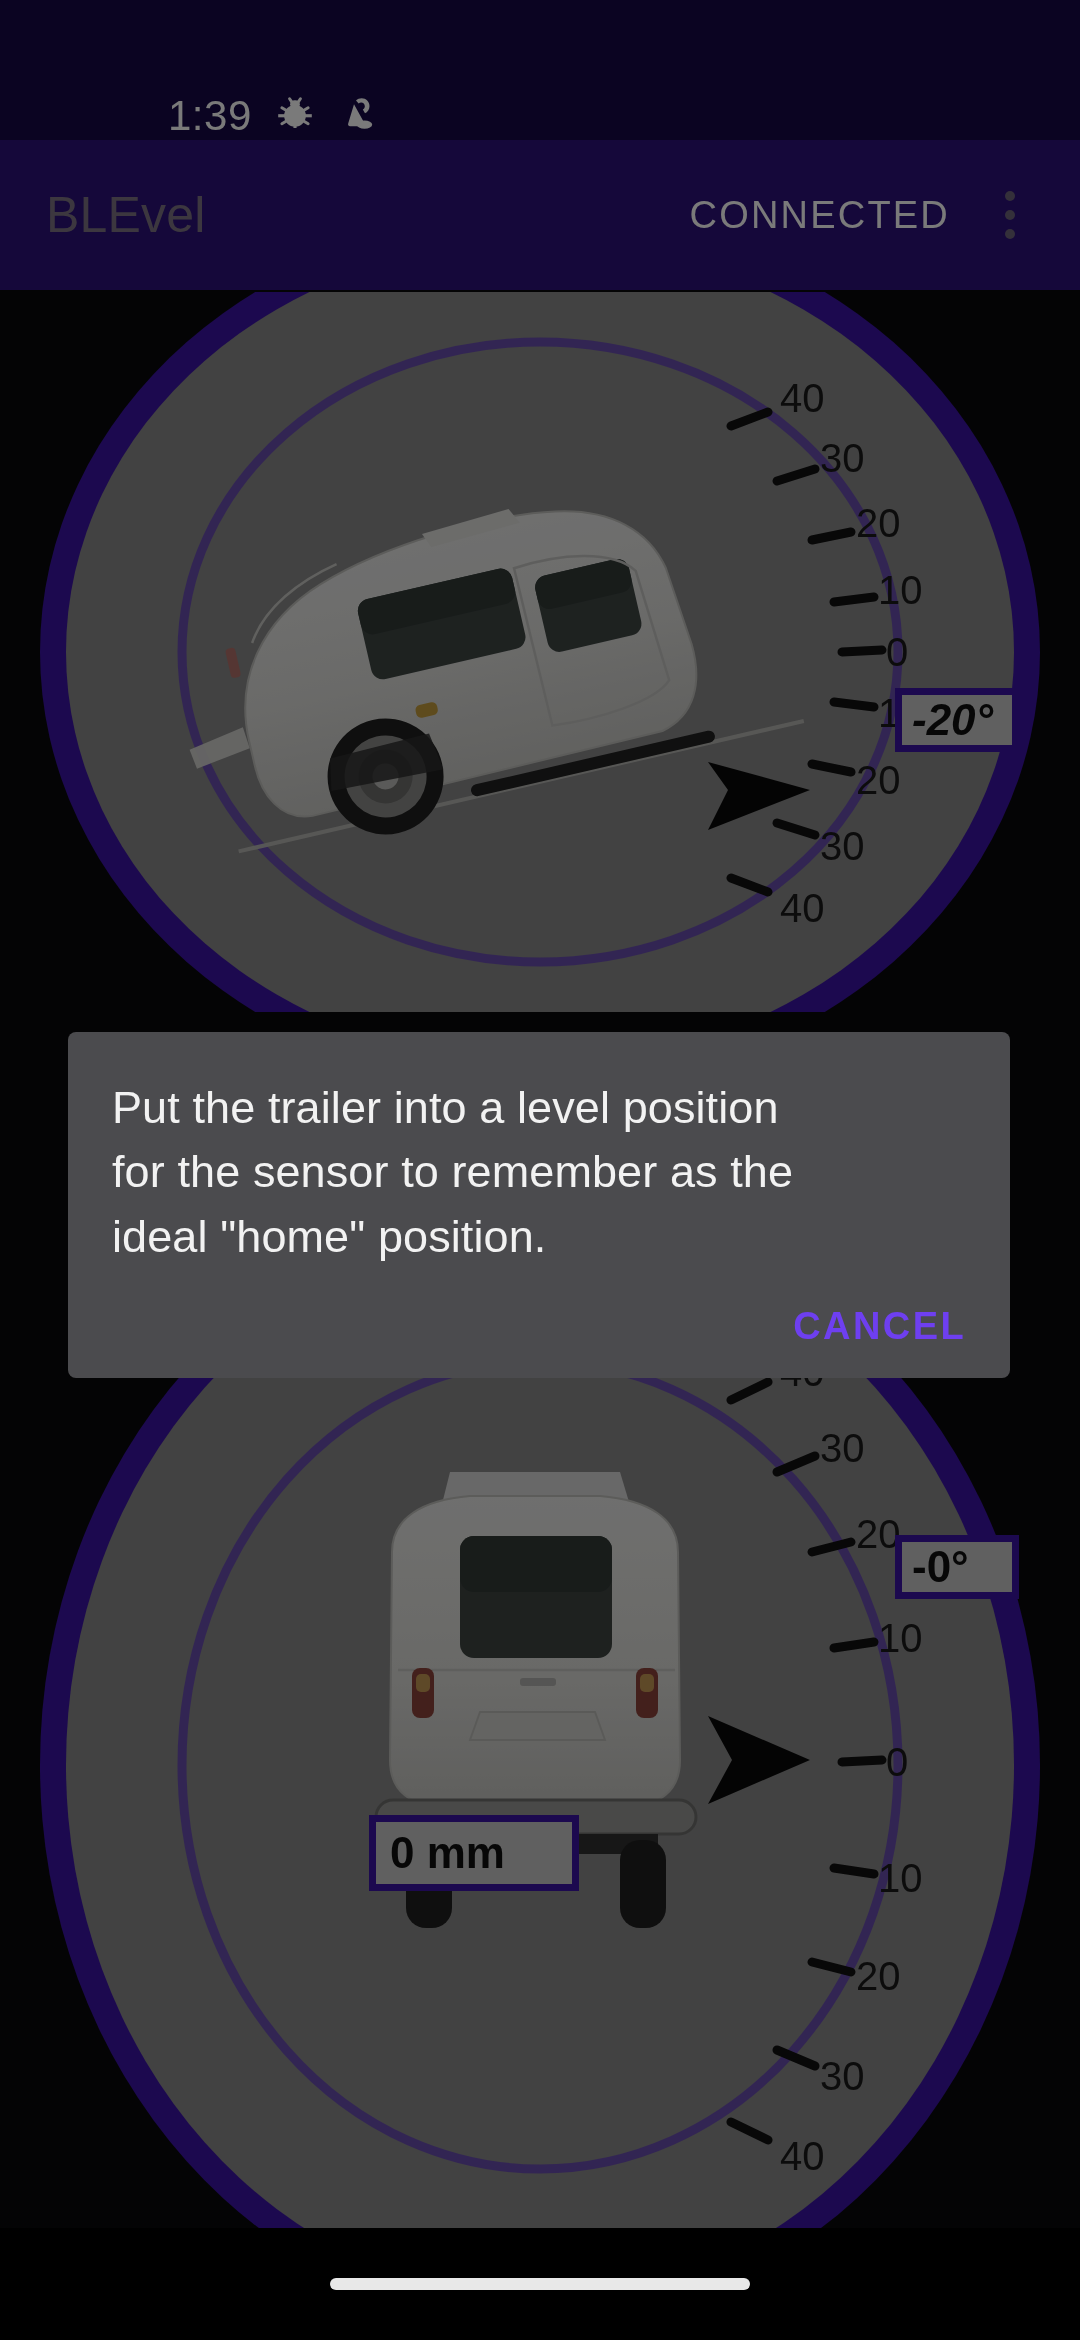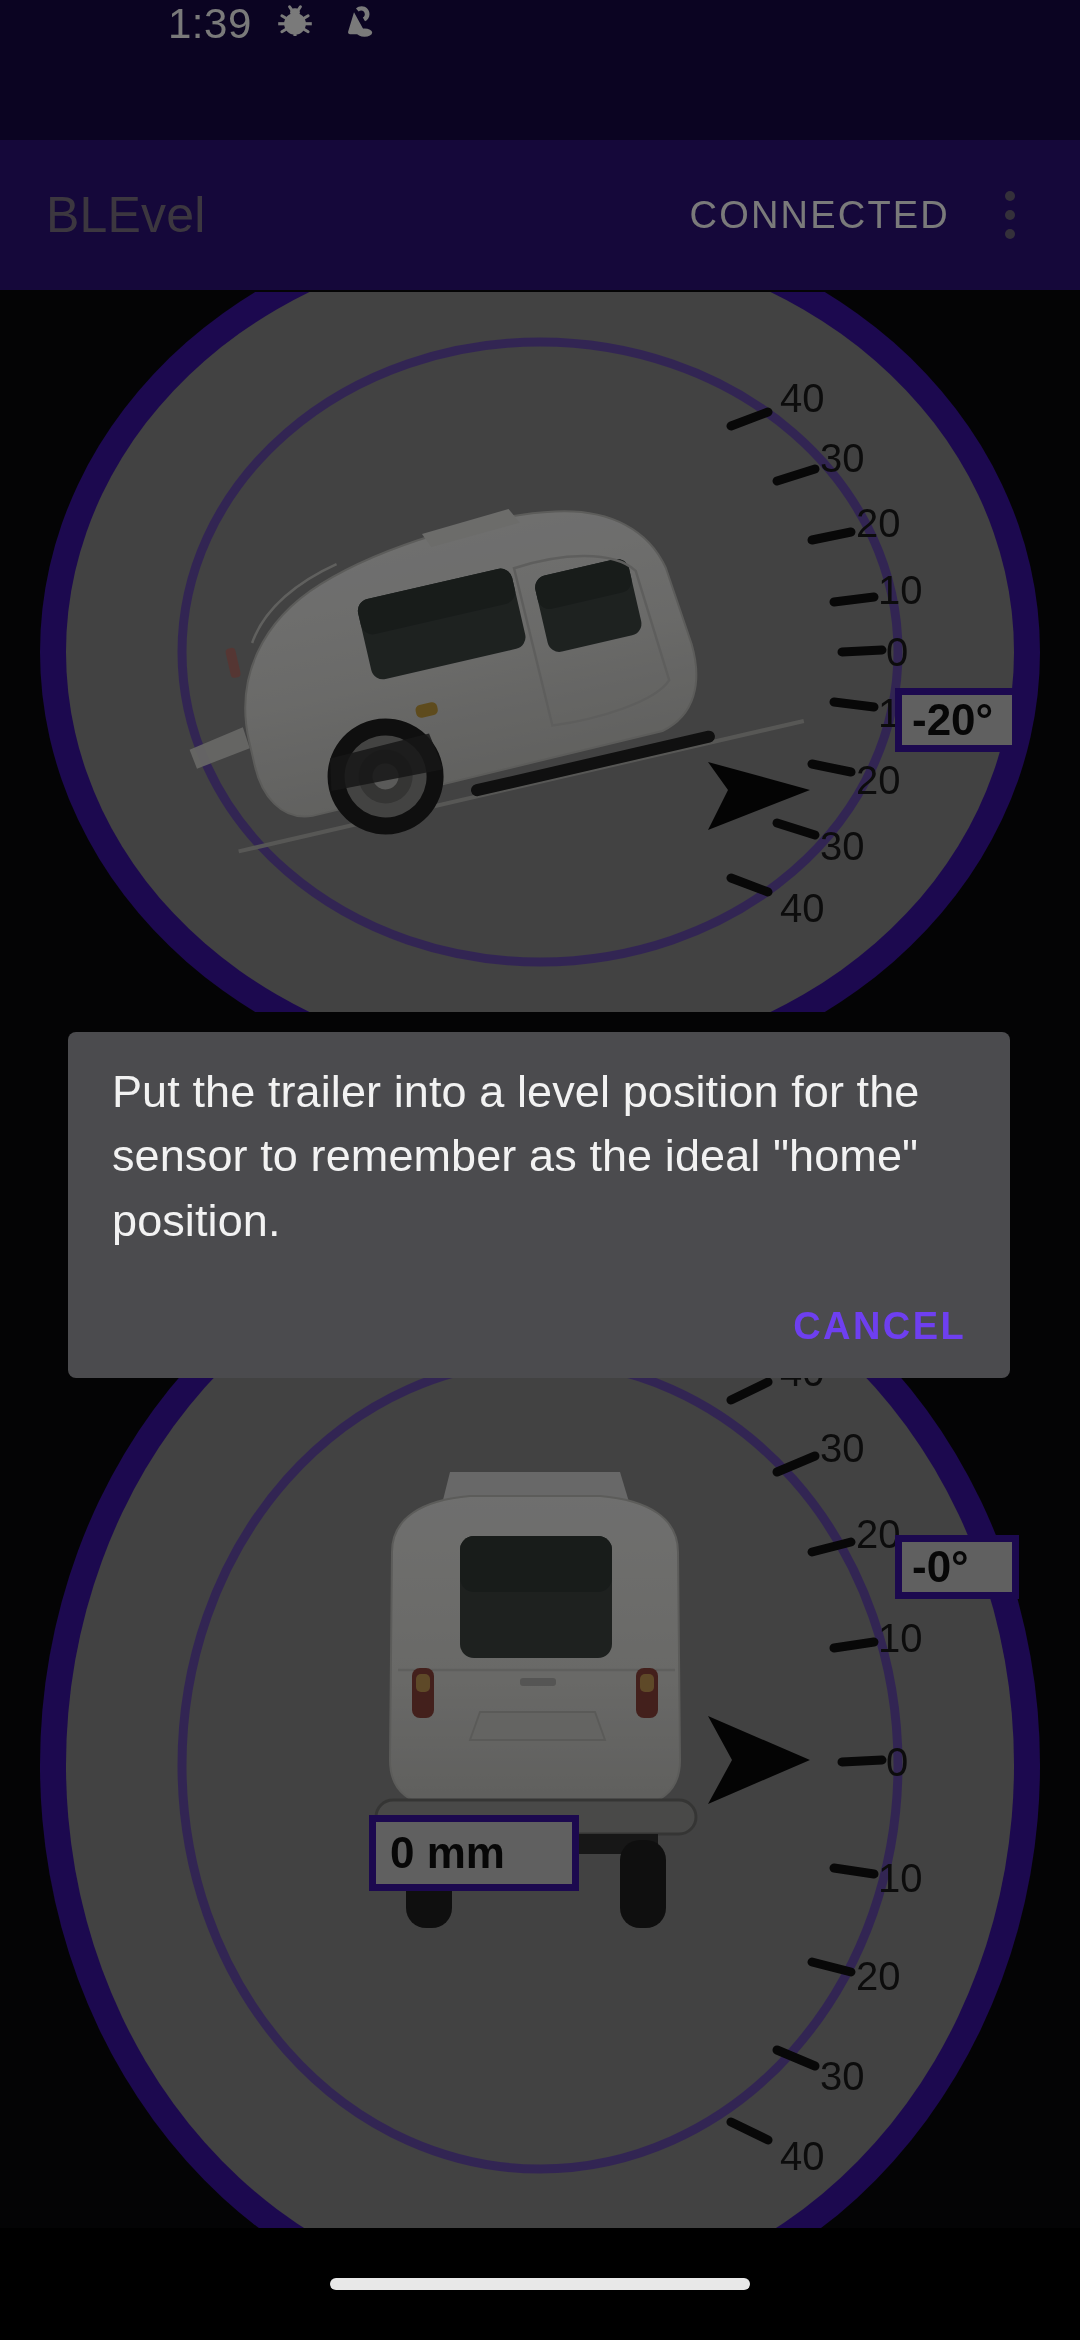--- a/index.html
+++ b/index.html
@@ -18,21 +18,21 @@
     overflow: hidden;
   }
 
   
   #status-bar {
     position: absolute;
     left: 0; top: 0;
     width: 1080px; height: 140px;
     background: #170a47;
     display: flex;
-    align-items: flex-start;
+    align-items: flex-end;
     box-sizing: border-box;
     padding: 0 42px 0 0;
   }
   .sb-left {
     display: flex;
     align-items: center;
     gap: 22px;
     margin-left: 168px;
   }
   .sb-clock {
@@ -114,21 +114,21 @@
     background: #c8c8c8;
     border: 7px solid #3c14a5;
     color: #101010;
     font-size: 44px;
     font-weight: bold;
     display: flex;
     align-items: center;
     box-sizing: border-box;
     padding-left: 10px;
   }
-  #readout-pitch { left: 895px; top: 688px; width: 124px; height: 64px; }
+  #readout-pitch { left: 895px; top: 688px; width: 124px; height: 64px; font-style: italic; }
   #readout-roll  { left: 895px; top: 1535px; width: 124px; height: 64px; }
   #readout-height {
     left: 369px; top: 1815px; width: 210px; height: 76px;
     border-width: 7px;
     font-size: 44px;
     padding-left: 14px;
   }
 
   
   #scrim {
@@ -137,23 +137,23 @@
     width: 1080px; height: 2340px;
     background: rgba(0,0,0,0.52);
   }
   #dialog {
     position: absolute;
     left: 68px; top: 1032px;
     width: 942px; height: 346px;
     background: #4b4b4e;
     border-radius: 8px;
     box-sizing: border-box;
-    padding: 28px 44px 0 44px;
-    display: flex;
-    flex-direction: column;
+    padding: 44px 44px 0 44px;
+    display: flex;
+    flex-direction: row;
   }
   #dialog-message {
     color: #f2f2f2;
     font-size: 45px;
     line-height: 1.43;
     letter-spacing: 0.1px;
   }
   #dialog-actions {
     margin-top: auto;
     display: flex;

